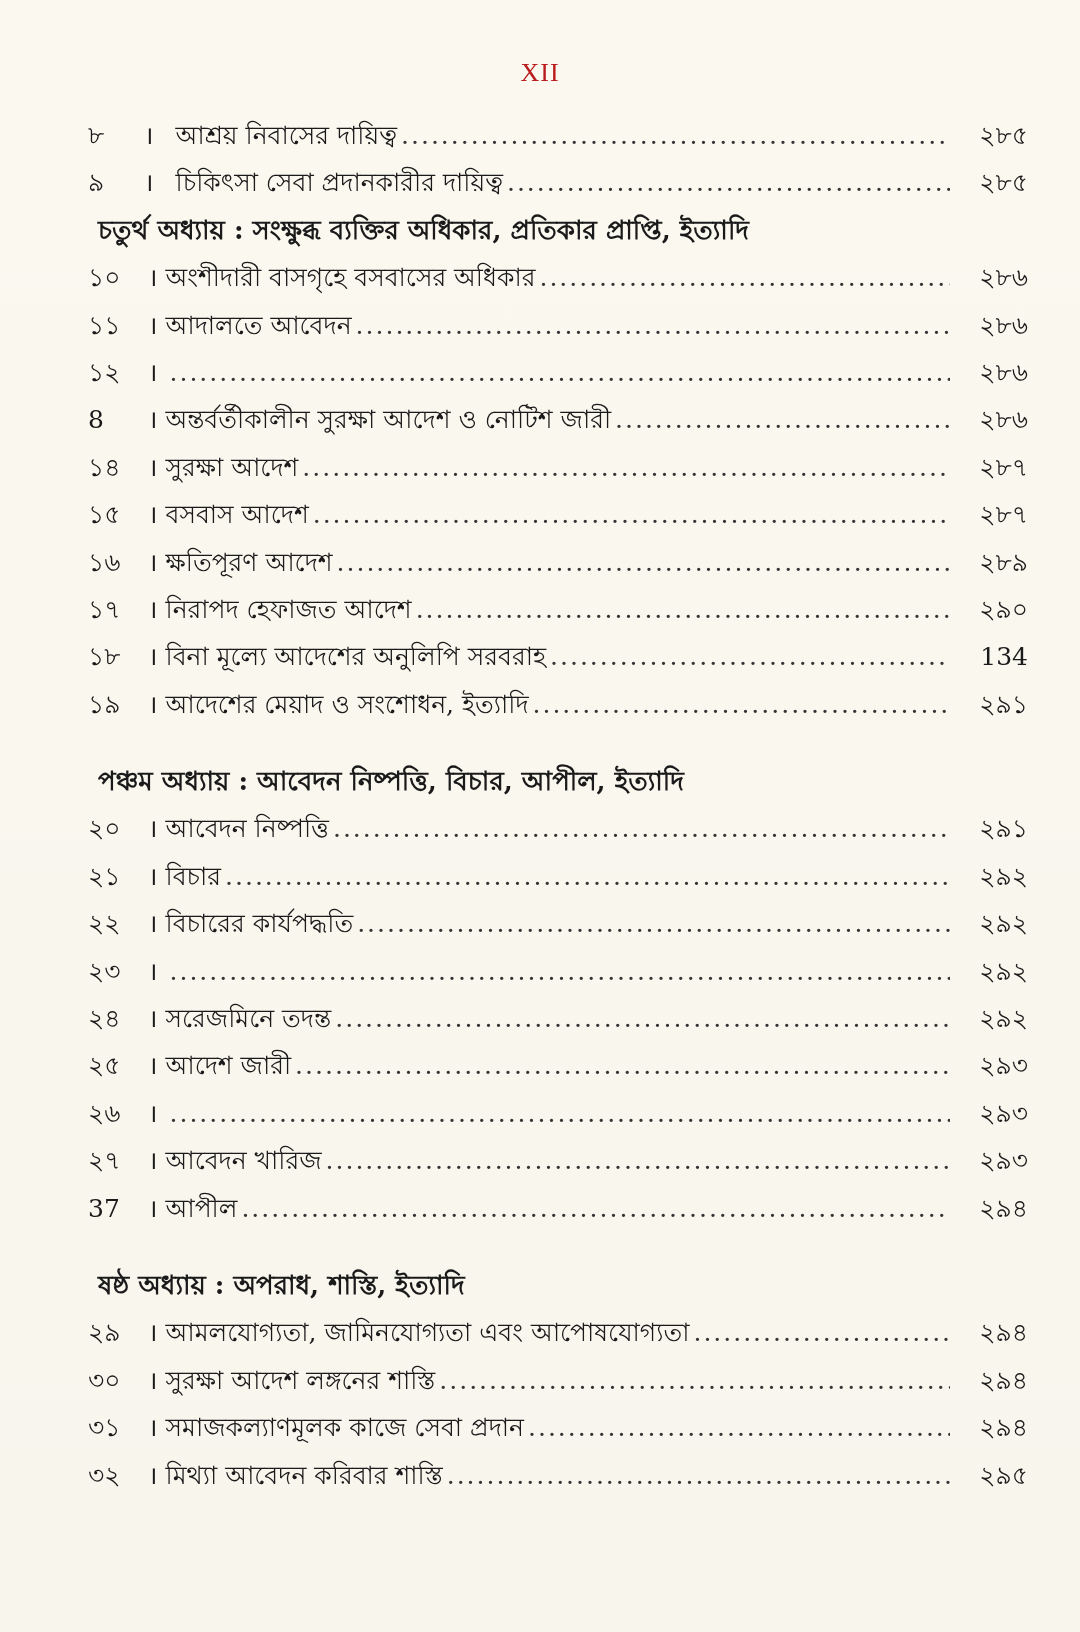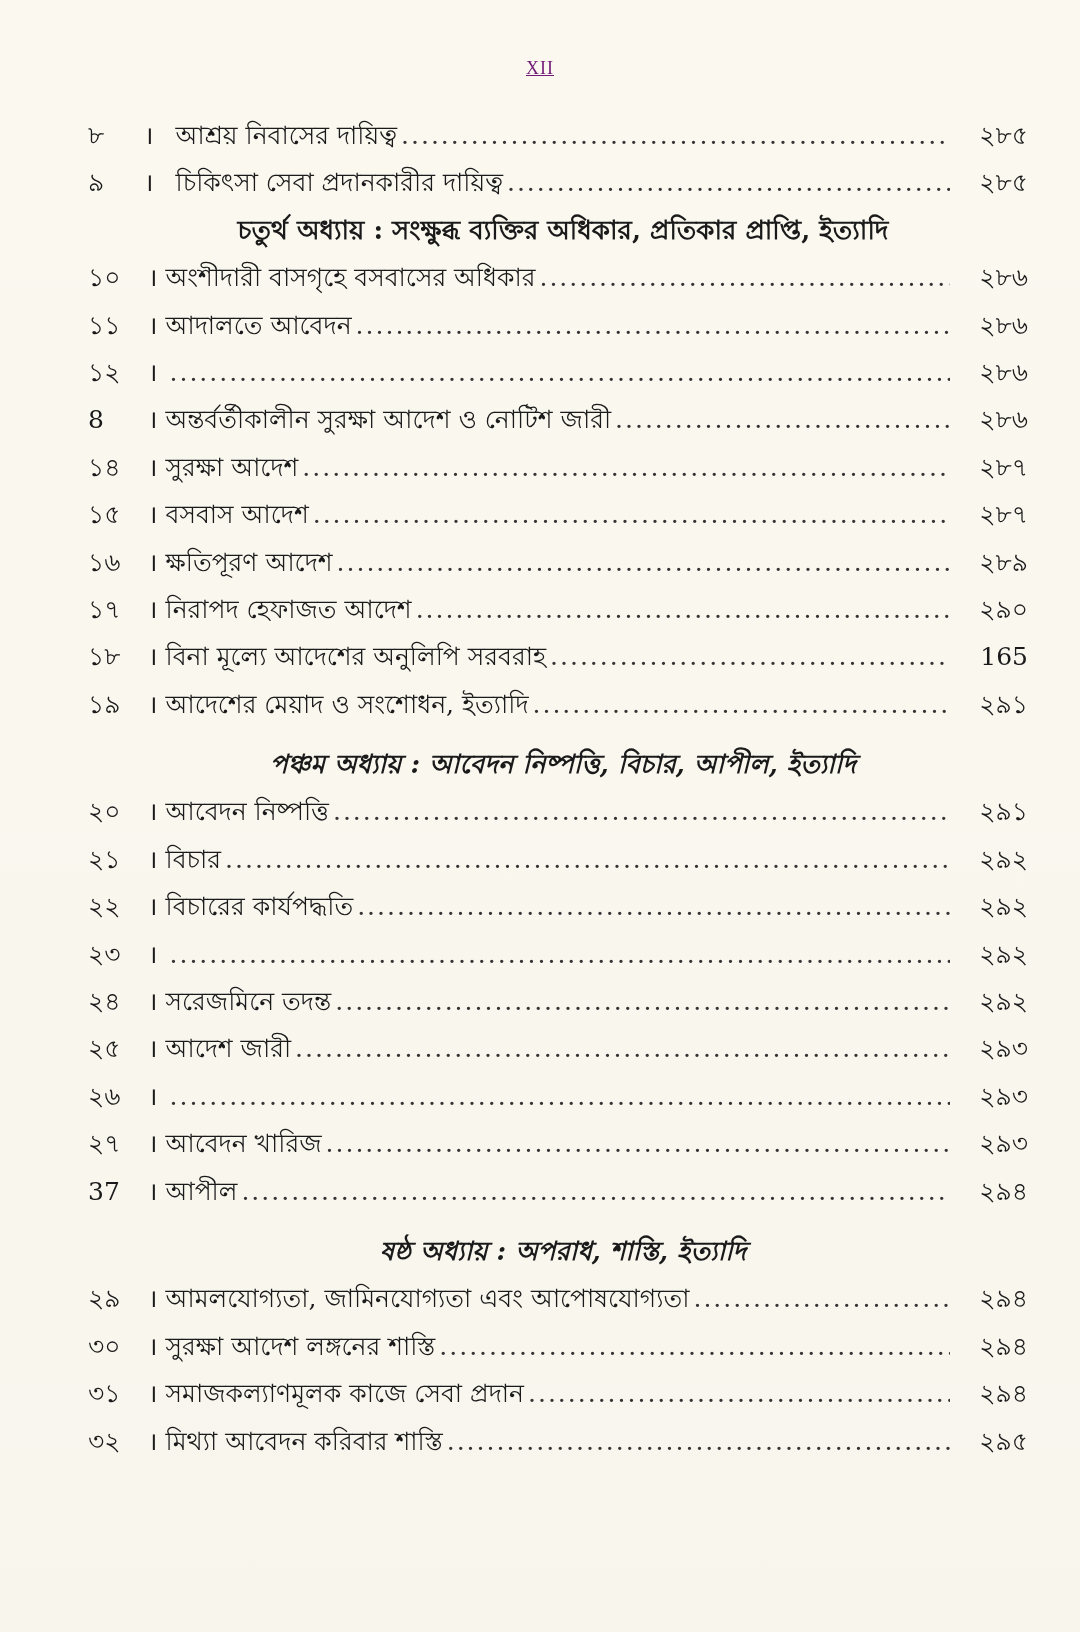--- a/index.html
+++ b/index.html
@@ -22,24 +22,23 @@
         linear-gradient(180deg, rgba(0,0,0,0) 0%, rgba(0,0,0,0.012) 100%);
       pointer-events: none;
     }
     .page-number {
       position: absolute;
       top: 58px;
       left: 0;
       width: 1080px;
       text-align: center;
       font-family: "Liberation Serif", serif;
-      font-size: 18px;
+      font-size: 26px;
       letter-spacing: 1px;
-      color: #701a75;
-      text-decoration: underline;
+      color: #b91c1c;
     }
     .toc {
       position: absolute;
       left: 88px;
       top: 112px;
       width: 940px;
     }
     .row {
       display: flex;
       align-items: baseline;
@@ -76,28 +75,27 @@
       width: 68px;
       text-align: right;
       white-space: nowrap;
     }
     .row.first .num { min-width: 48px; }
     .row.first .sep { margin: 0 22px 0 8px; }
     .chapter {
       height: 47.4px;
       line-height: 47px;
       font-size: 26px;
-      text-align: center;
+      text-align: left;
       font-weight: bold;
       white-space: nowrap;
       padding-left: 10px;
     }
     .chapter.gap-top {
-      margin-top: 13px;
-      font-style: italic;
+      margin-top: 30px;
     }
   </style>
 </head>
 <body>
 
 <div class="bleed"></div>
 
 <div class="page-number">XII</div>
 
 <div class="toc">
@@ -172,21 +170,21 @@
     <span class="sep">।</span>
     <span class="title">নিরাপদ হেফাজত আদেশ</span>
     <span class="leader"></span>
     <span class="page">২৯০</span>
   </div>
   <div class="row">
     <span class="num">১৮</span>
     <span class="sep">।</span>
     <span class="title">বিনা মূল্যে আদেশের অনুলিপি সরবরাহ</span>
     <span class="leader"></span>
-    <span class="page">165</span>
+    <span class="page">134</span>
   </div>
   <div class="row">
     <span class="num">১৯</span>
     <span class="sep">।</span>
     <span class="title">আদেশের মেয়াদ ও সংশোধন, ইত্যাদি</span>
     <span class="leader"></span>
     <span class="page">২৯১</span>
   </div>
 
   <div class="chapter gap-top">পঞ্চম অধ্যায় : আবেদন নিষ্পত্তি, বিচার, আপীল, ইত্যাদি</div>

